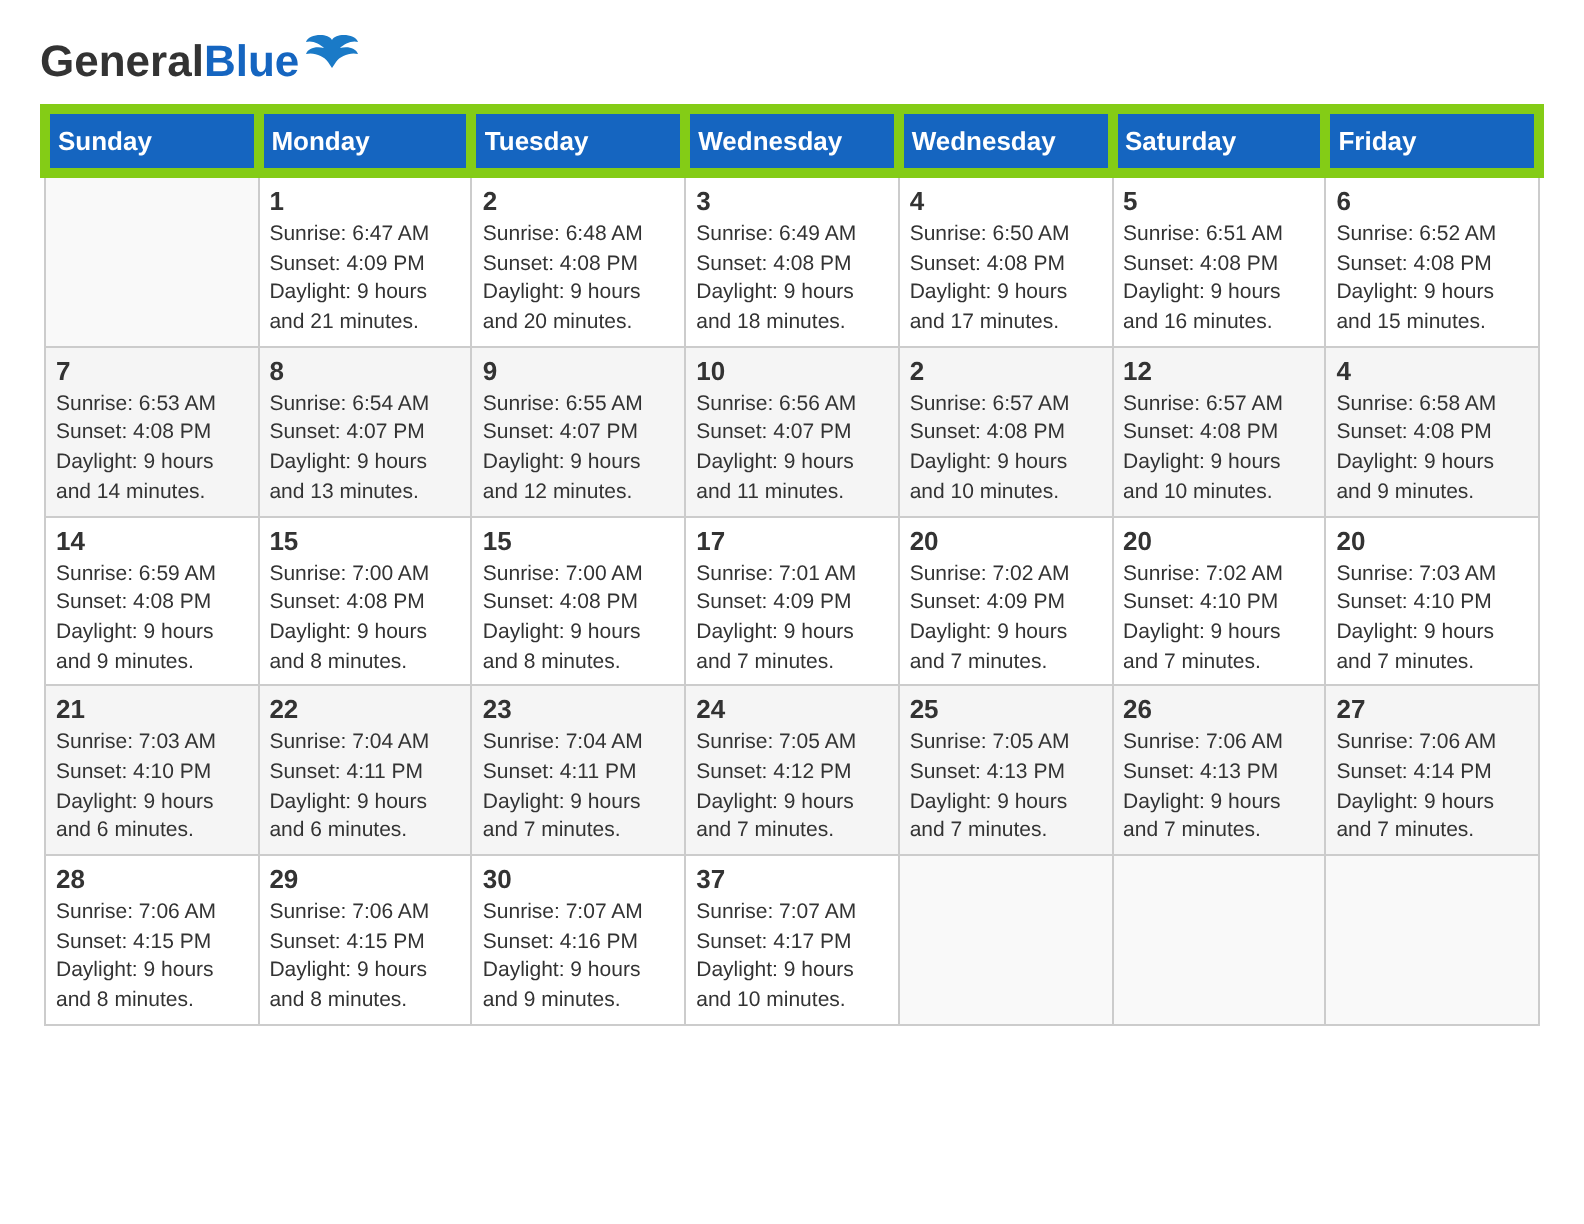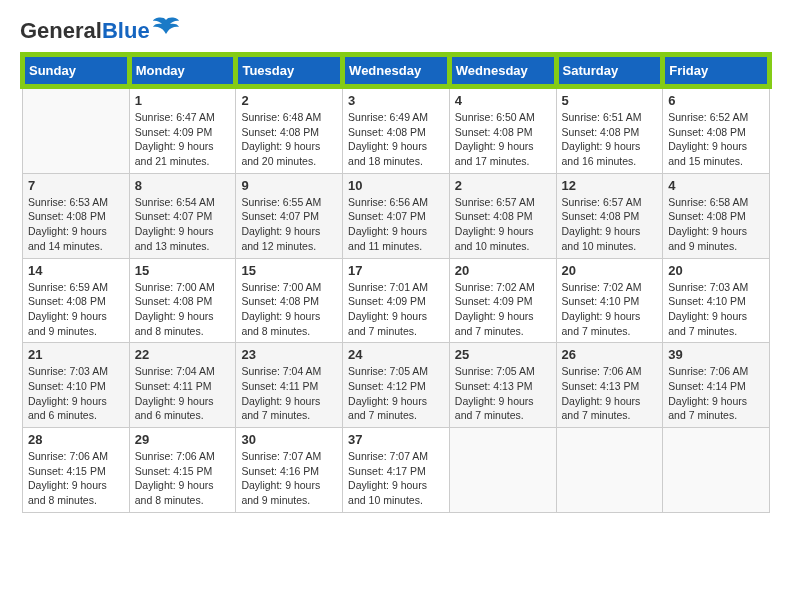--- a/index.html
+++ b/index.html
@@ -223,21 +223,21 @@
         </td>
         <td>
           <span class="day-number">25</span>
           <div class="day-info">Sunrise: 7:05 AM<br>Sunset: 4:13 PM<br>Daylight: 9 hours<br>and 7 minutes.</div>
         </td>
         <td>
           <span class="day-number">26</span>
           <div class="day-info">Sunrise: 7:06 AM<br>Sunset: 4:13 PM<br>Daylight: 9 hours<br>and 7 minutes.</div>
         </td>
         <td>
-          <span class="day-number">39</span>
+          <span class="day-number">27</span>
           <div class="day-info">Sunrise: 7:06 AM<br>Sunset: 4:14 PM<br>Daylight: 9 hours<br>and 7 minutes.</div>
         </td>
       </tr>
       <tr>
         <td>
           <span class="day-number">28</span>
           <div class="day-info">Sunrise: 7:06 AM<br>Sunset: 4:15 PM<br>Daylight: 9 hours<br>and 8 minutes.</div>
         </td>
         <td>
           <span class="day-number">29</span>

